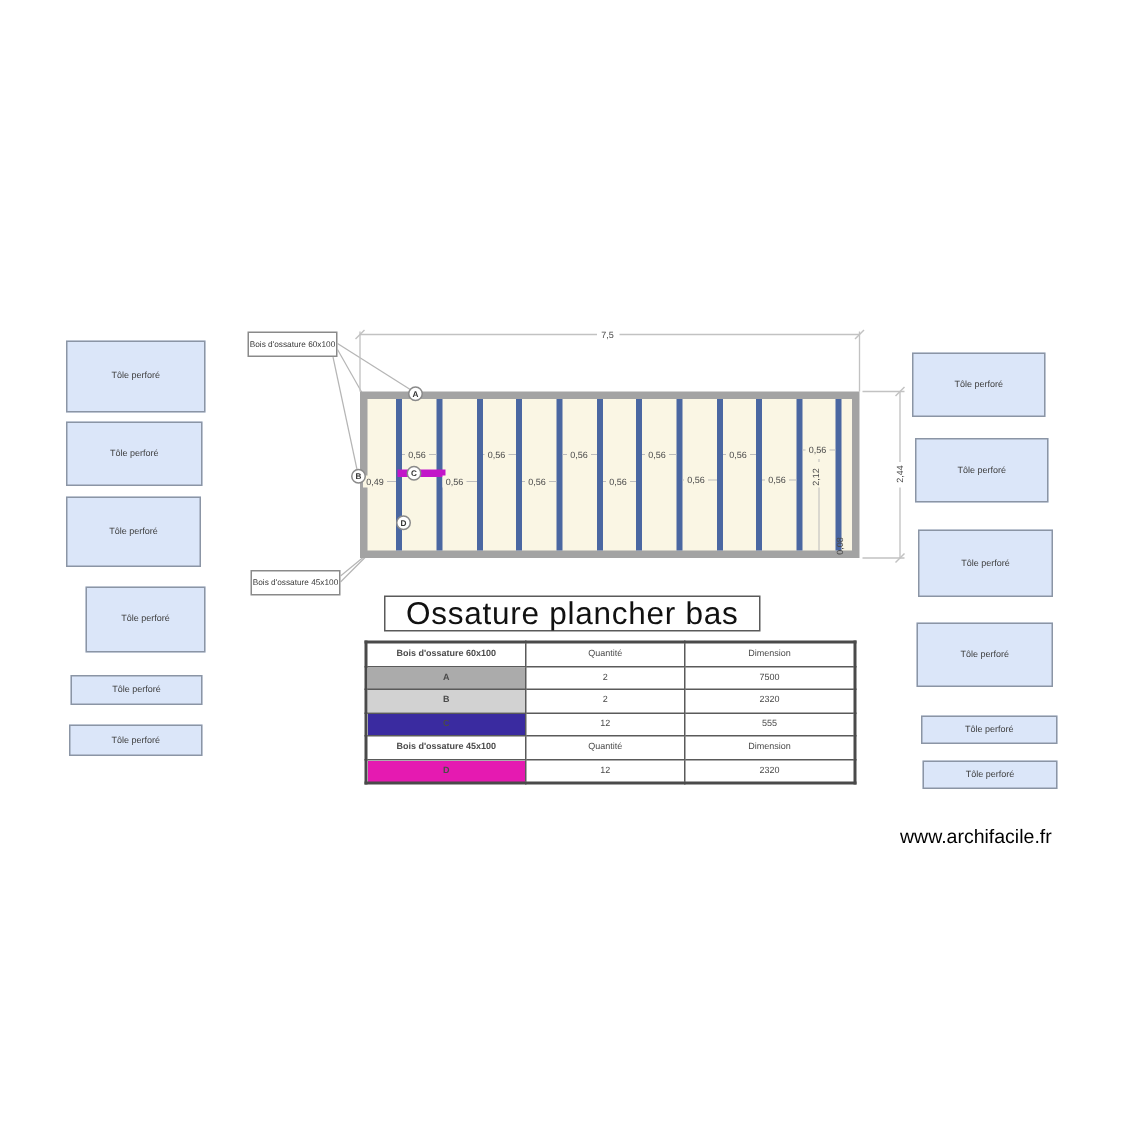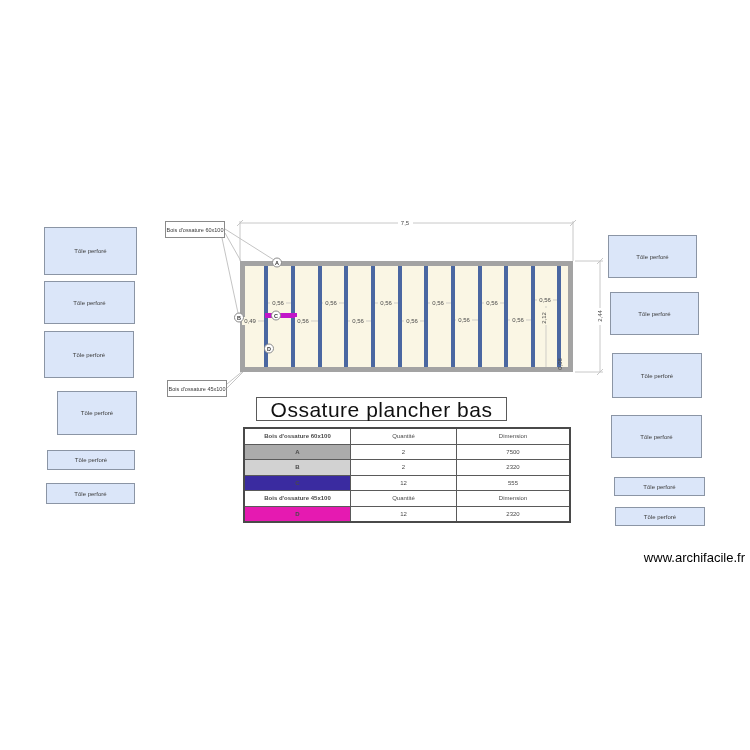--- a/index.html
+++ b/index.html
@@ -41,21 +41,21 @@
   .mat-table td.c2{width:105px;}
   .mat-table td.c3{width:112px;}
   .hdr{font-weight:bold;color:#1a1a1a;background:#ffffff;}
   .letter{font-weight:bold;color:#111111;}
   .row-a{background:#ababab;}
   .row-b{background:#d2d2d2;}
   .row-c{background:#3a2ba0;}
   .row-d{background:#e51ab1;}
 
   .watermark{
-    position:absolute;left:600px;top:550px;width:145px;text-align:right;
+    position:absolute;left:600px;top:550px;width:145px;
     font-size:13px;color:#000000;z-index:3;
   }
 
   svg text{font-family:"Liberation Sans",sans-serif;}
 </style>
 </head>
 <body>
 
 <div class="panel" style="left:44px;top:227px;width:93px;height:48px;">
     <span>Tôle perforé</span>

